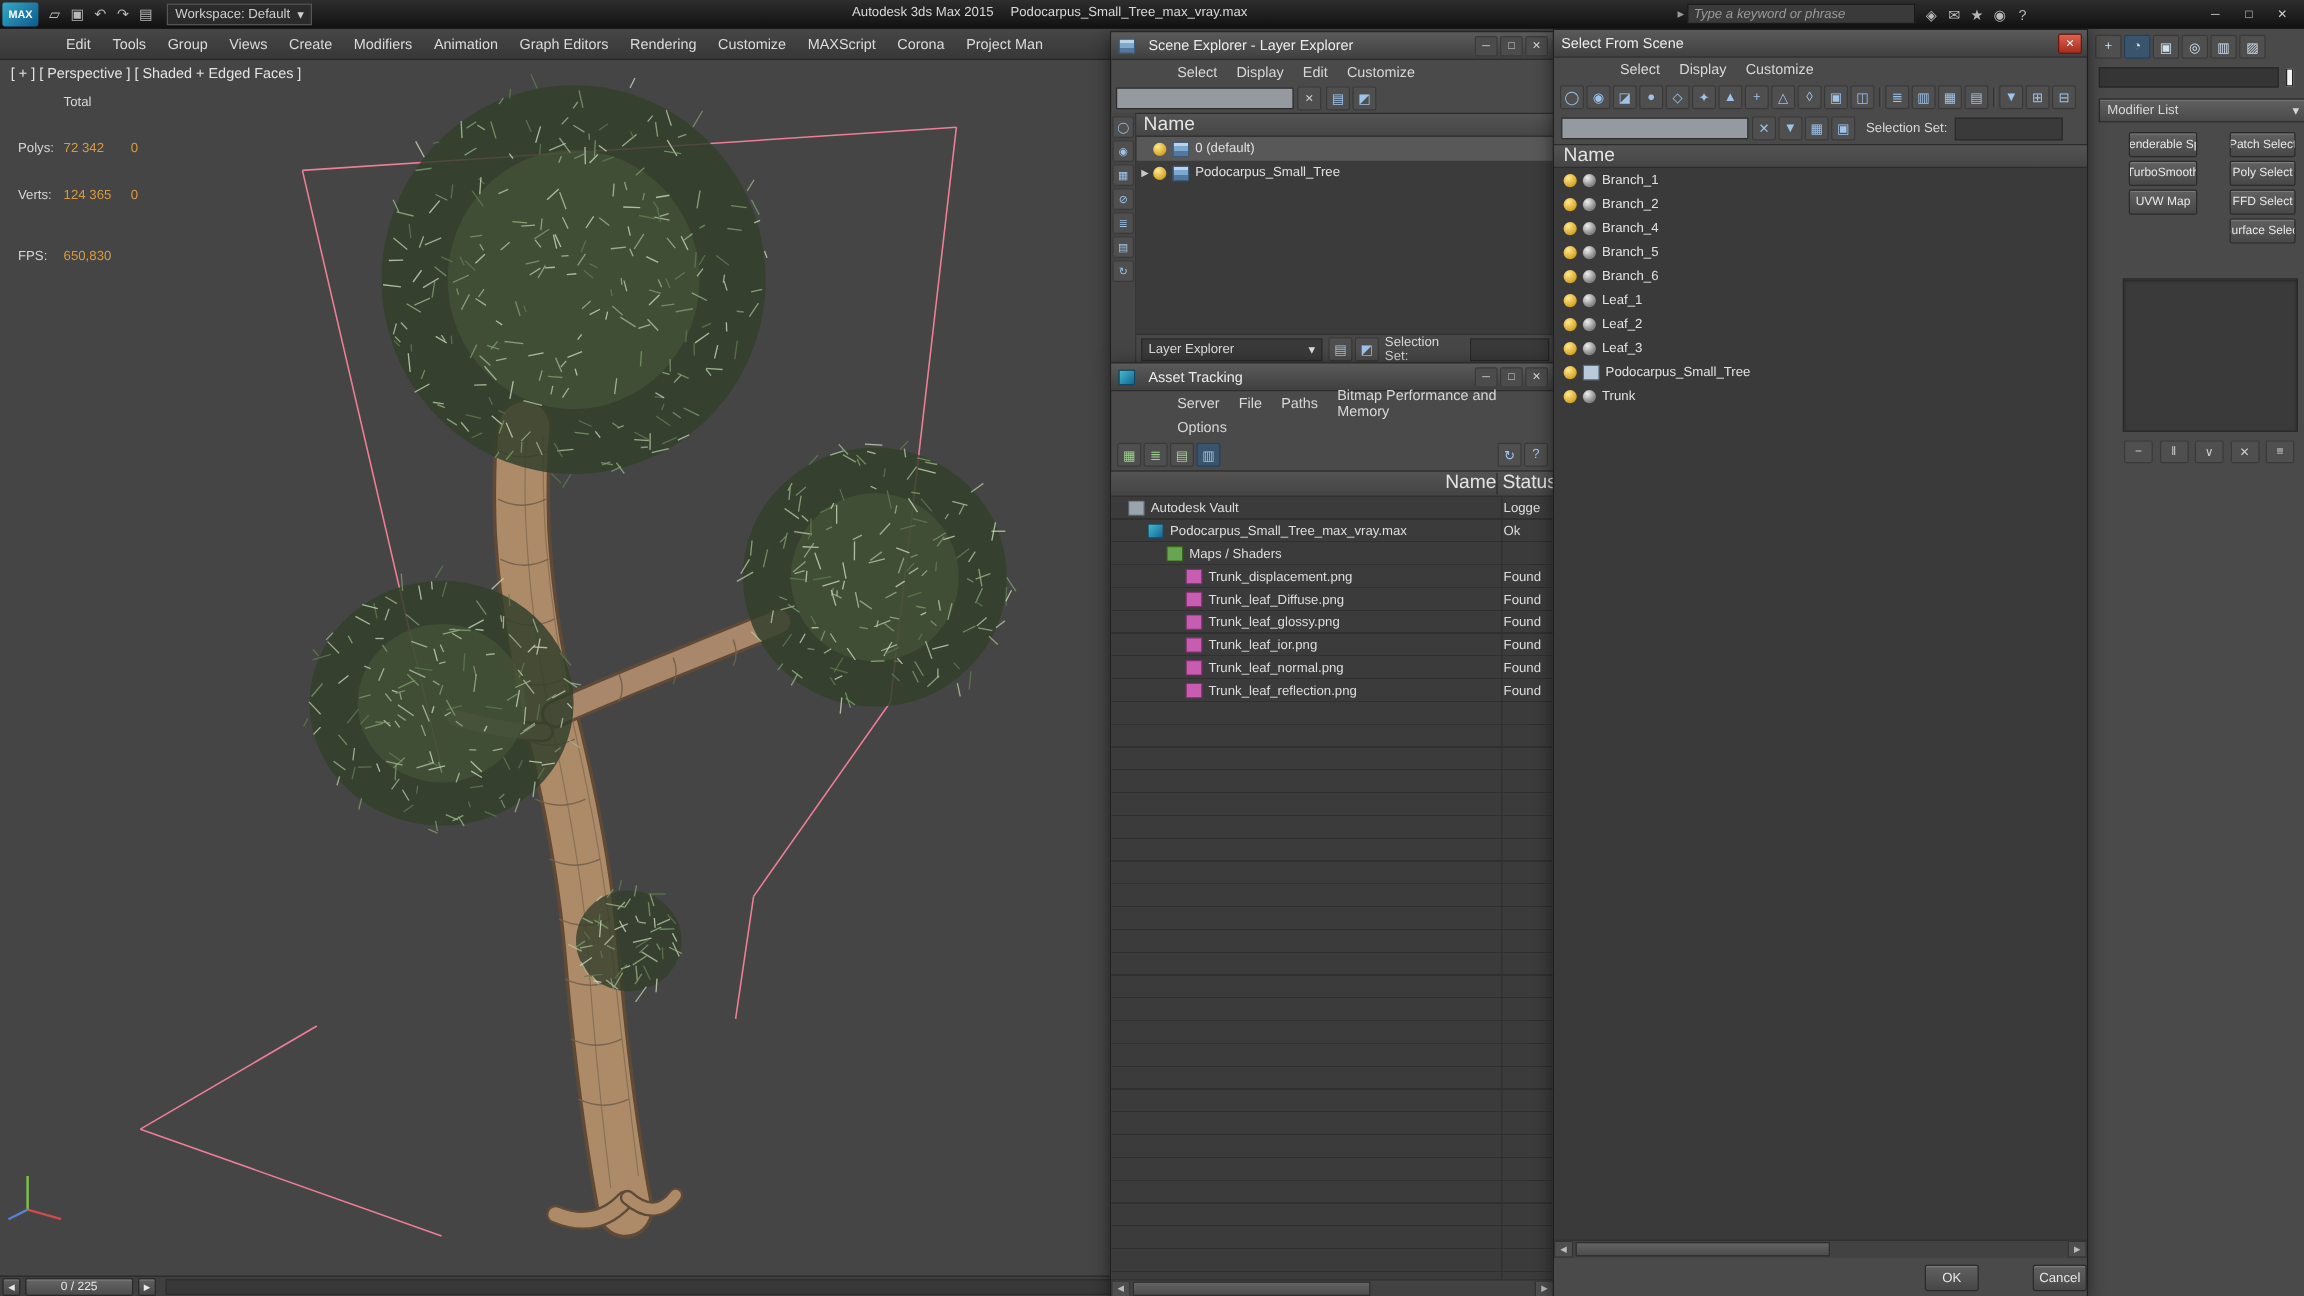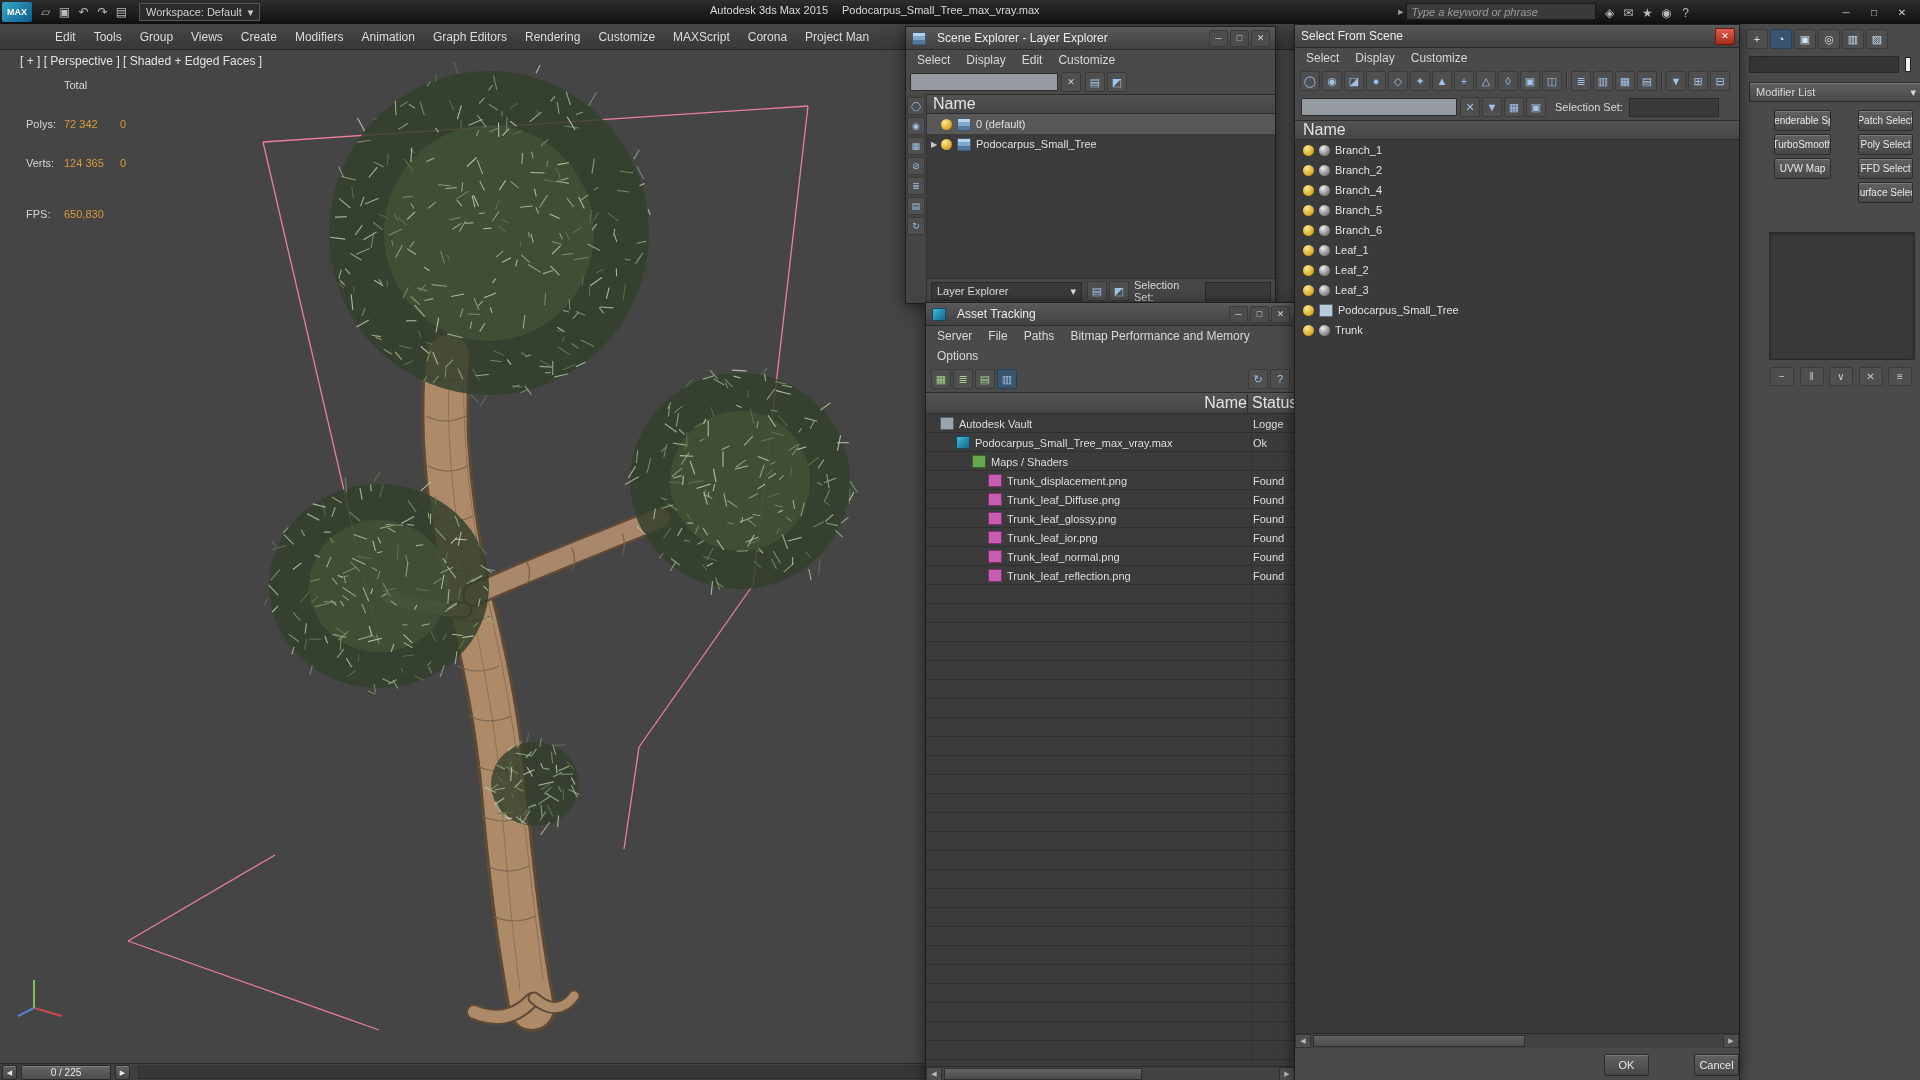--- a/index.html
+++ b/index.html
@@ -27,21 +27,21 @@
   .ic-maps{background:#68a552;border:1px solid #38641f;}
   .ic-arrow{color:#c9c9c9;font-size:8px;width:10px;display:inline-block;}
 
   .win{position:absolute;background:#4a4a4a;border:1px solid #1f1f1f;
        box-shadow:0 3px 14px rgba(0,0,0,.55);}
   .win-title{height:22px;display:flex;align-items:center;gap:6px;padding:0 4px 0 6px;
              background:linear-gradient(#5a5a5a,#404040);border-bottom:1px solid #2b2b2b;
              font-size:12px;color:#ececec;}
   .win-title .spacer{flex:1;}
   .win-title .icons .icon{width:17px;height:15px;background:#4c4c4c;color:#d5d5d5;font-size:9px;}
-  .menu-row{display:flex;align-items:center;height:18px;padding:1px 4px;gap:2px;}
+  .menu-row{display:flex;align-items:center;height:18px;padding:1px 4px;gap:2px;margin-left:44px;}
   .menu-row span{padding:0 7px;cursor:default;}
   .hdr{background:linear-gradient(#535353,#454545);border-top:1px solid #2c2c2c;
        border-bottom:1px solid #2c2c2c;font-size:16px;color:#e4e4e4;
        display:flex;align-items:center;text-align:right;}
   .srch{height:16px;background:#949a9f;border:1px solid #2c2c2c;border-radius:1px;
         color:#1d1d1d;font-size:11px;padding:0 4px;font-family:"Liberation Sans",sans-serif;}
   .btn{display:inline-flex;align-items:center;justify-content:center;
        background:linear-gradient(#616161,#474747);border:1px solid #2a2a2a;
        box-shadow:inset 0 1px 0 #7b7b7b;border-radius:2px;color:#e8e8e8;
        font-size:11px;cursor:default;margin-left:23px;}
@@ -65,41 +65,41 @@
   #win-controls{position:absolute;left:1832px;top:2px;}
   #win-controls .icon{width:26px;height:18px;color:#cfcfcf;font-size:10px;}
 
   
   #menubar{position:absolute;left:0;top:24px;width:1920px;height:26px;z-index:2;
            background:linear-gradient(#464646,#383838);border-bottom:1px solid #242424;
            display:flex;align-items:center;padding-left:46px;box-sizing:border-box;}
   #menubar span{padding:0 9px;color:#dcdcdc;cursor:default;}
 
   
-  #viewport{position:absolute;left:12px;top:50px;width:1738px;height:1013px;z-index:1;
+  #viewport{position:absolute;left:1px;top:50px;width:1738px;height:1013px;z-index:1;
             background:#454545;overflow:hidden;}
   #vp-label{position:absolute;left:8px;top:4px;color:#e3e3e3;font-size:12px;z-index:2;}
   #vp-stats{position:absolute;left:14px;top:28px;z-index:2;font-size:11px;line-height:15px;}
   #vp-stats .lab{color:#d6d6d6;display:inline-block;width:38px;}
   #vp-stats .val{color:#d89a3e;display:inline-block;width:56px;margin-top:24px;}
   #vp-stats .delta{color:#d89a3e;}
   #vp-stats .total{padding-left:38px;color:#d6d6d6;}
   #vp-stats .fps{margin-top:12px;}
 
   
   #timeslider{position:absolute;left:0;top:1063px;width:1738px;height:17px;z-index:1;
               background:#3f3f3f;border-top:1px solid #2a2a2a;display:flex;align-items:center;}
   #timeslider .tbtn{width:13px;height:13px;margin:0 2px;font-size:7px;}
   #ts-handle{width:88px;height:13px;margin:0 2px;background:linear-gradient(#666,#4c4c4c);
              border:1px solid #2a2a2a;box-shadow:inset 0 1px 0 #808080;border-radius:2px;
              color:#e8e8e8;font-size:10px;display:flex;align-items:center;justify-content:center;}
   #ts-track{flex:1;height:11px;margin:0 6px;background:#383838;border:1px solid #2d2d2d;}
 
   
-  #sewin{left:905px;top:26px;width:369px;height:276px;z-index:5;display:flex;flex-direction:column;}
+  #sewin{left:925px;top:26px;width:369px;height:276px;z-index:5;display:flex;flex-direction:column;}
   #se-toolbar{display:flex;align-items:center;height:24px;padding:0 4px;gap:2px;}
   #se-main{flex:1;display:flex;min-height:0;}
   #se-strip{width:20px;background:#454545;border-right:1px solid #333;
             display:flex;flex-direction:column;align-items:center;padding-top:2px;}
   #se-strip .icon{width:16px;height:16px;font-size:9px;}
   #se-body{flex:1;display:flex;flex-direction:column;}
   #se-hdr{height:18px;padding:0 6px;}
   #se-list{flex:1;background:#3b3b3b;overflow:hidden;}
   .se-row{height:20px;display:flex;align-items:center;padding:0 4px;font-size:11px;color:#e0e0e0;}
   .se-row.selected{background:#585858;}

